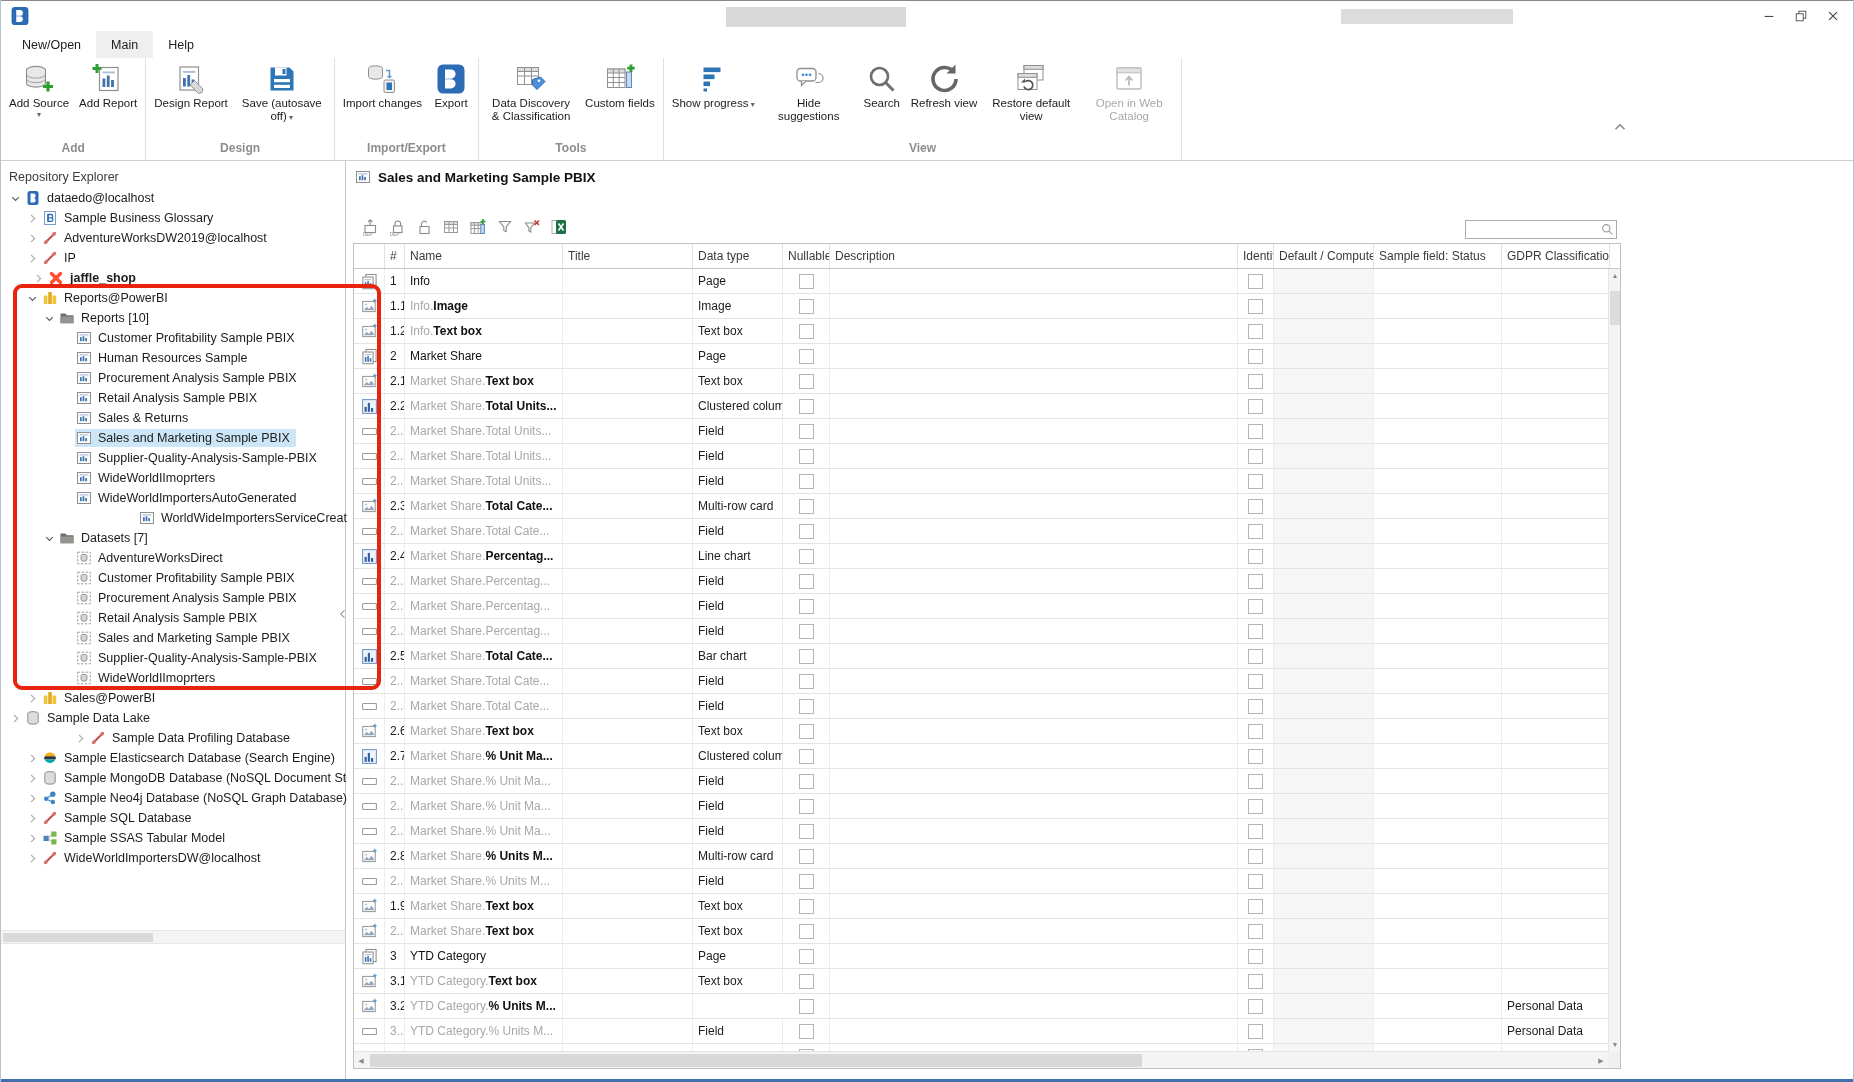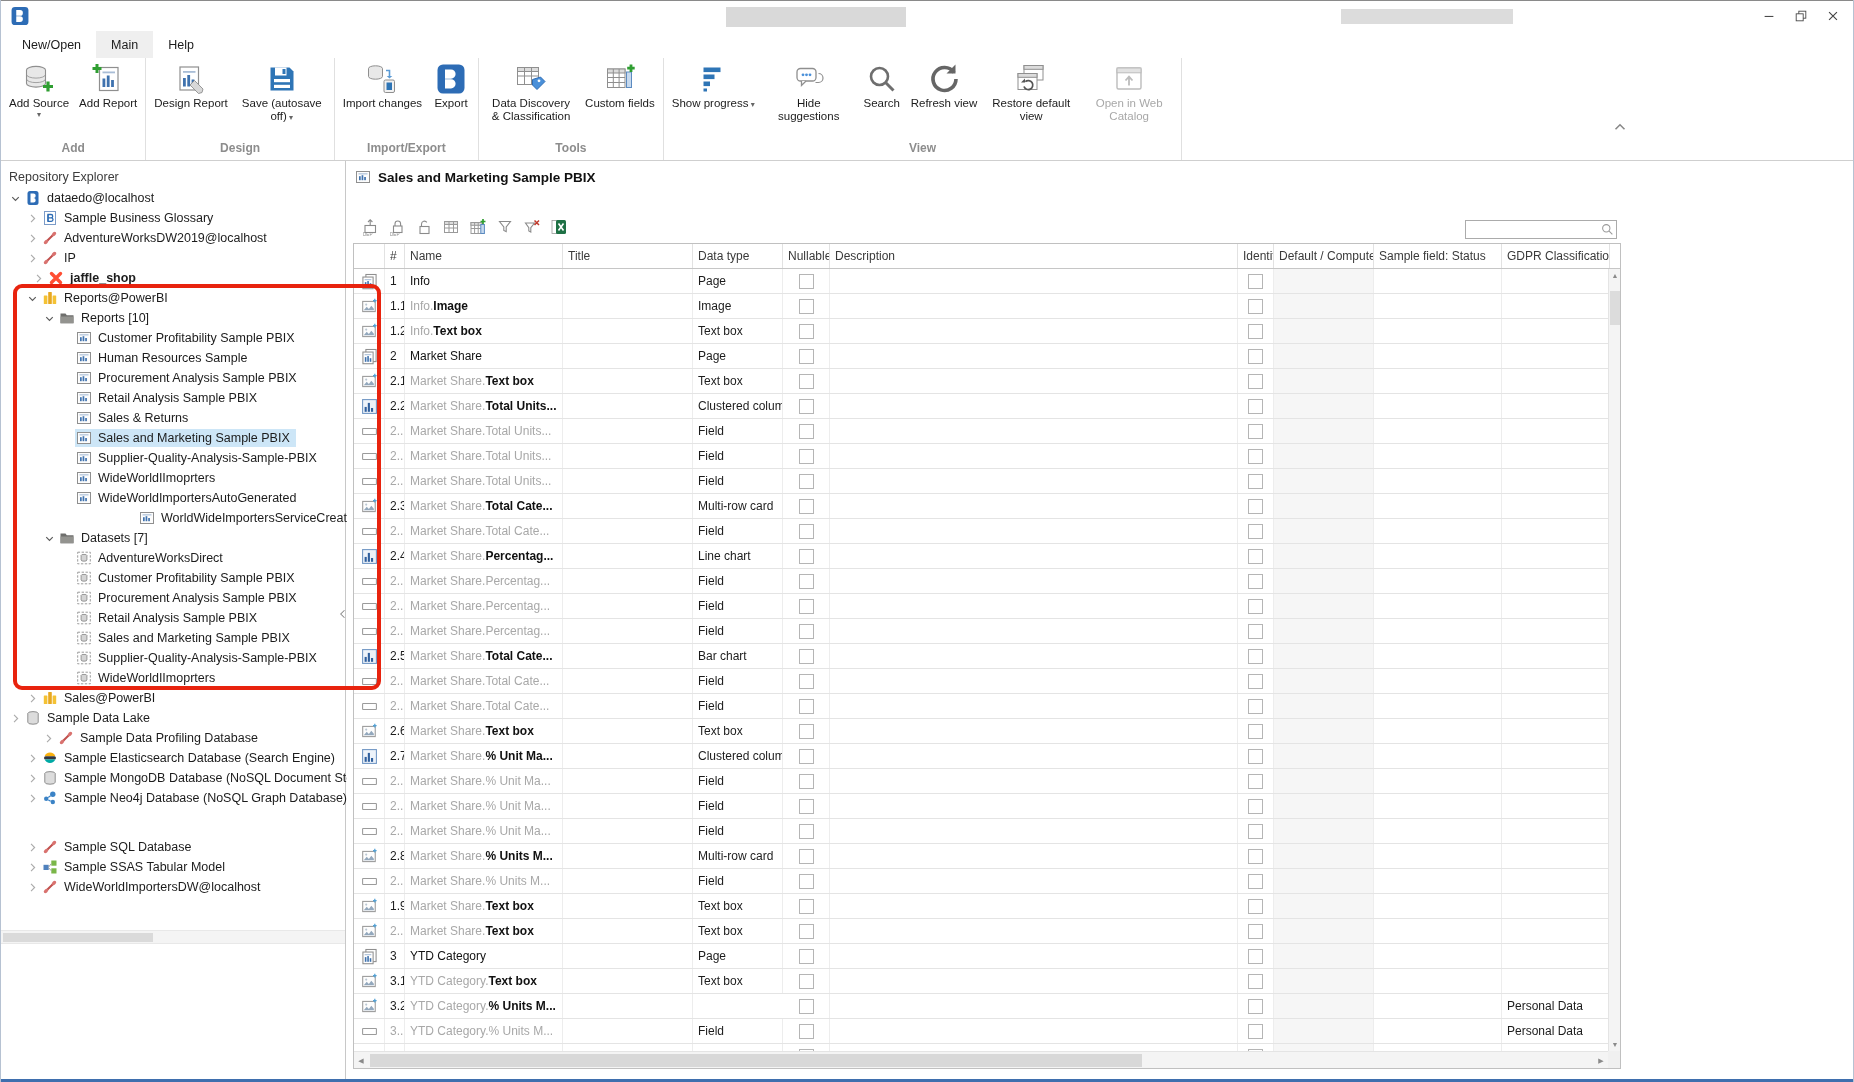--- a/index.html
+++ b/index.html
@@ -621,21 +621,21 @@
             <path d="M6.2 3.6L10.6 8L6.2 12.4" fill="none" stroke="#ababab" stroke-width="1.4"></path>
           </svg></span>
         <span class="tbody">
           <span class="ticon"><svg viewBox="0 0 16 16">
               <ellipse cx="8" cy="3.6" rx="5.2" ry="2" fill="#dcdcdc" stroke="#8f8f8f"></ellipse>
               <path d="M2.8 3.6v8.6a5.2 2 0 0 0 10.4 0V3.6" fill="#dcdcdc" stroke="#8f8f8f"></path>
             </svg></span>
           <span class="tlabel">Sample Data Lake</span>
         </span>
       </div>
-      <div class="trow" style="padding-left: 41px;">
+      <div class="trow" style="padding-left: 25px; margin-left: 48px;">
         <span class="texp"><svg viewBox="0 0 16 16">
             <path d="M6.2 3.6L10.6 8L6.2 12.4" fill="none" stroke="#ababab" stroke-width="1.4"></path>
           </svg></span>
         <span class="tbody">
           <span class="ticon"><svg viewBox="0 0 16 16">
               <path d="M3.2 12.8L12.8 3.2" stroke="#c0504d" stroke-width="2"></path>
               <ellipse cx="4" cy="12" rx="2.6" ry="1.7" fill="#d9726f" transform="rotate(-45 4 12)"></ellipse>
               <ellipse cx="12" cy="4" rx="2.6" ry="1.7" fill="#d9726f" transform="rotate(-45 12 4)"></ellipse>
             </svg></span>
           <span class="tlabel">Sample Data Profiling Database</span>
@@ -673,21 +673,21 @@
         <span class="tbody">
           <span class="ticon"><svg viewBox="0 0 16 16">
               <circle cx="10.8" cy="4.2" r="2.7" fill="#3b83c6"></circle>
               <circle cx="4.2" cy="8.8" r="2.2" fill="#3b83c6"></circle>
               <circle cx="10.8" cy="12" r="2.2" fill="#3b83c6"></circle>
               <path d="M6.2 7.6L8.6 5.8M6.3 9.9L8.7 11.2" stroke="#3b83c6" stroke-width="1.2"></path>
             </svg></span>
           <span class="tlabel">Sample Neo4j Database (NoSQL Graph Database)</span>
         </span>
       </div>
-      <div class="trow" style="padding-left: 25px; margin-top: 29px;">
+      <div class="trow" style="padding-left: 25px;">
         <span class="texp"><svg viewBox="0 0 16 16">
             <path d="M6.2 3.6L10.6 8L6.2 12.4" fill="none" stroke="#ababab" stroke-width="1.4"></path>
           </svg></span>
         <span class="tbody">
           <span class="ticon"><svg viewBox="0 0 16 16">
               <path d="M3.2 12.8L12.8 3.2" stroke="#c0504d" stroke-width="2"></path>
               <ellipse cx="4" cy="12" rx="2.6" ry="1.7" fill="#d9726f" transform="rotate(-45 4 12)"></ellipse>
               <ellipse cx="12" cy="4" rx="2.6" ry="1.7" fill="#d9726f" transform="rotate(-45 12 4)"></ellipse>
             </svg></span>
           <span class="tlabel">Sample SQL Database</span>

